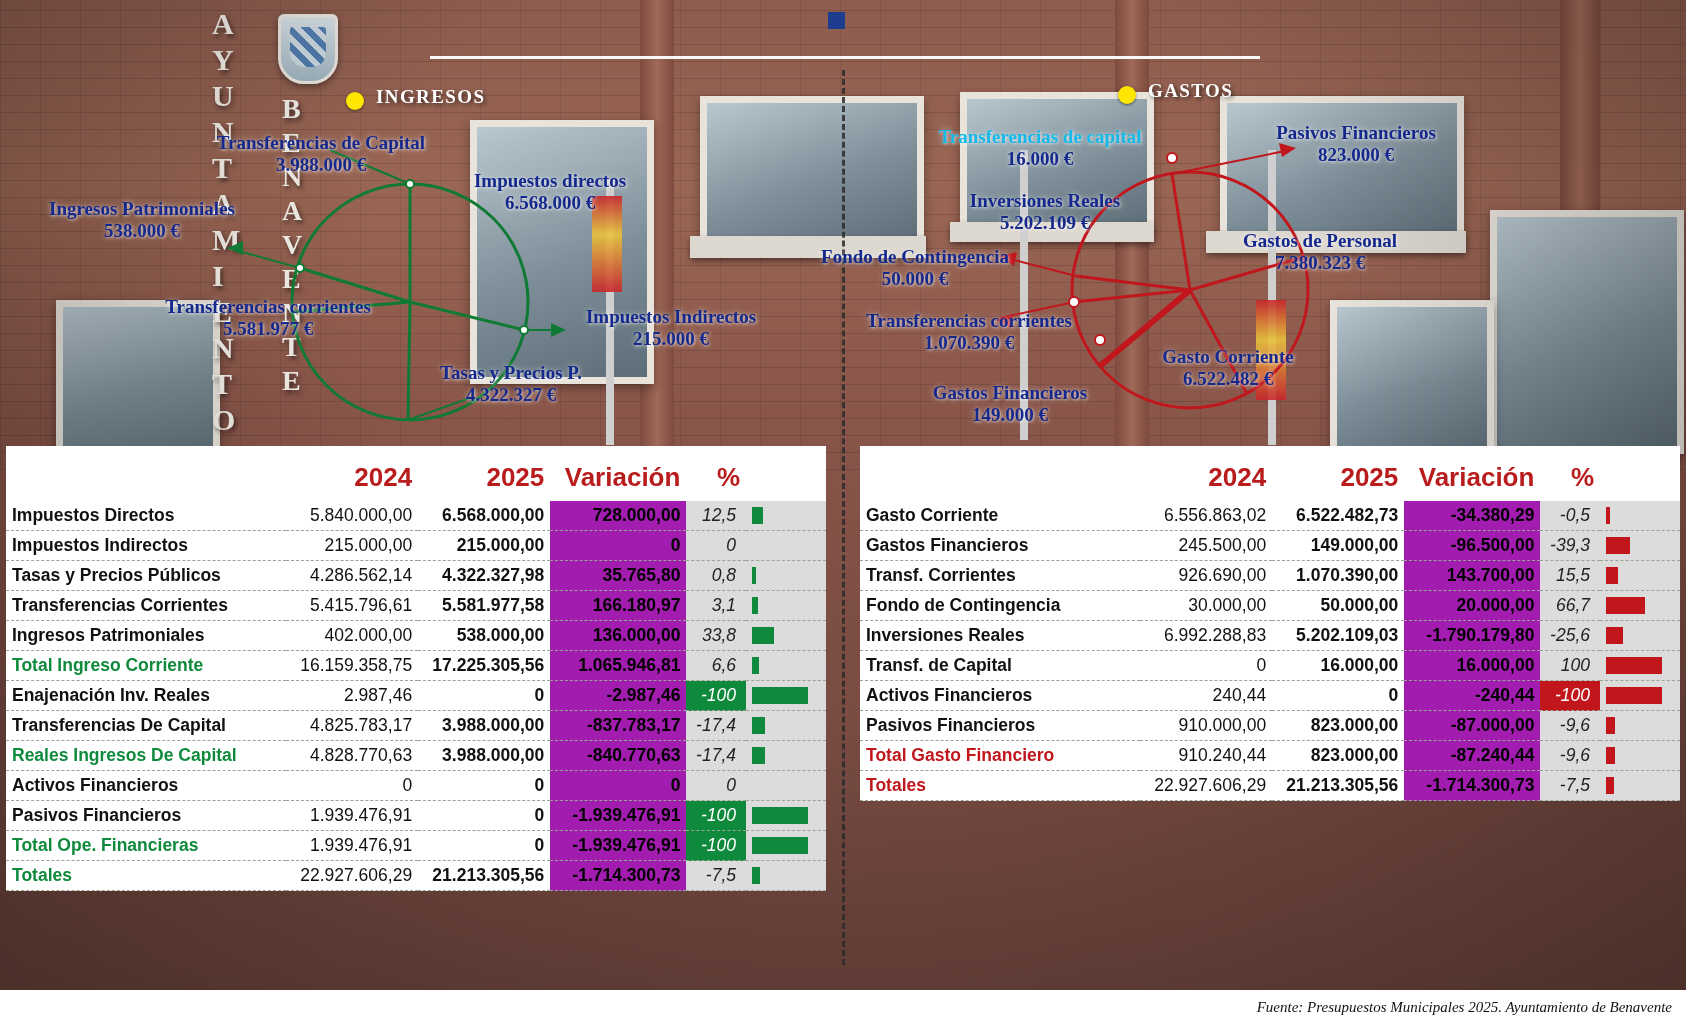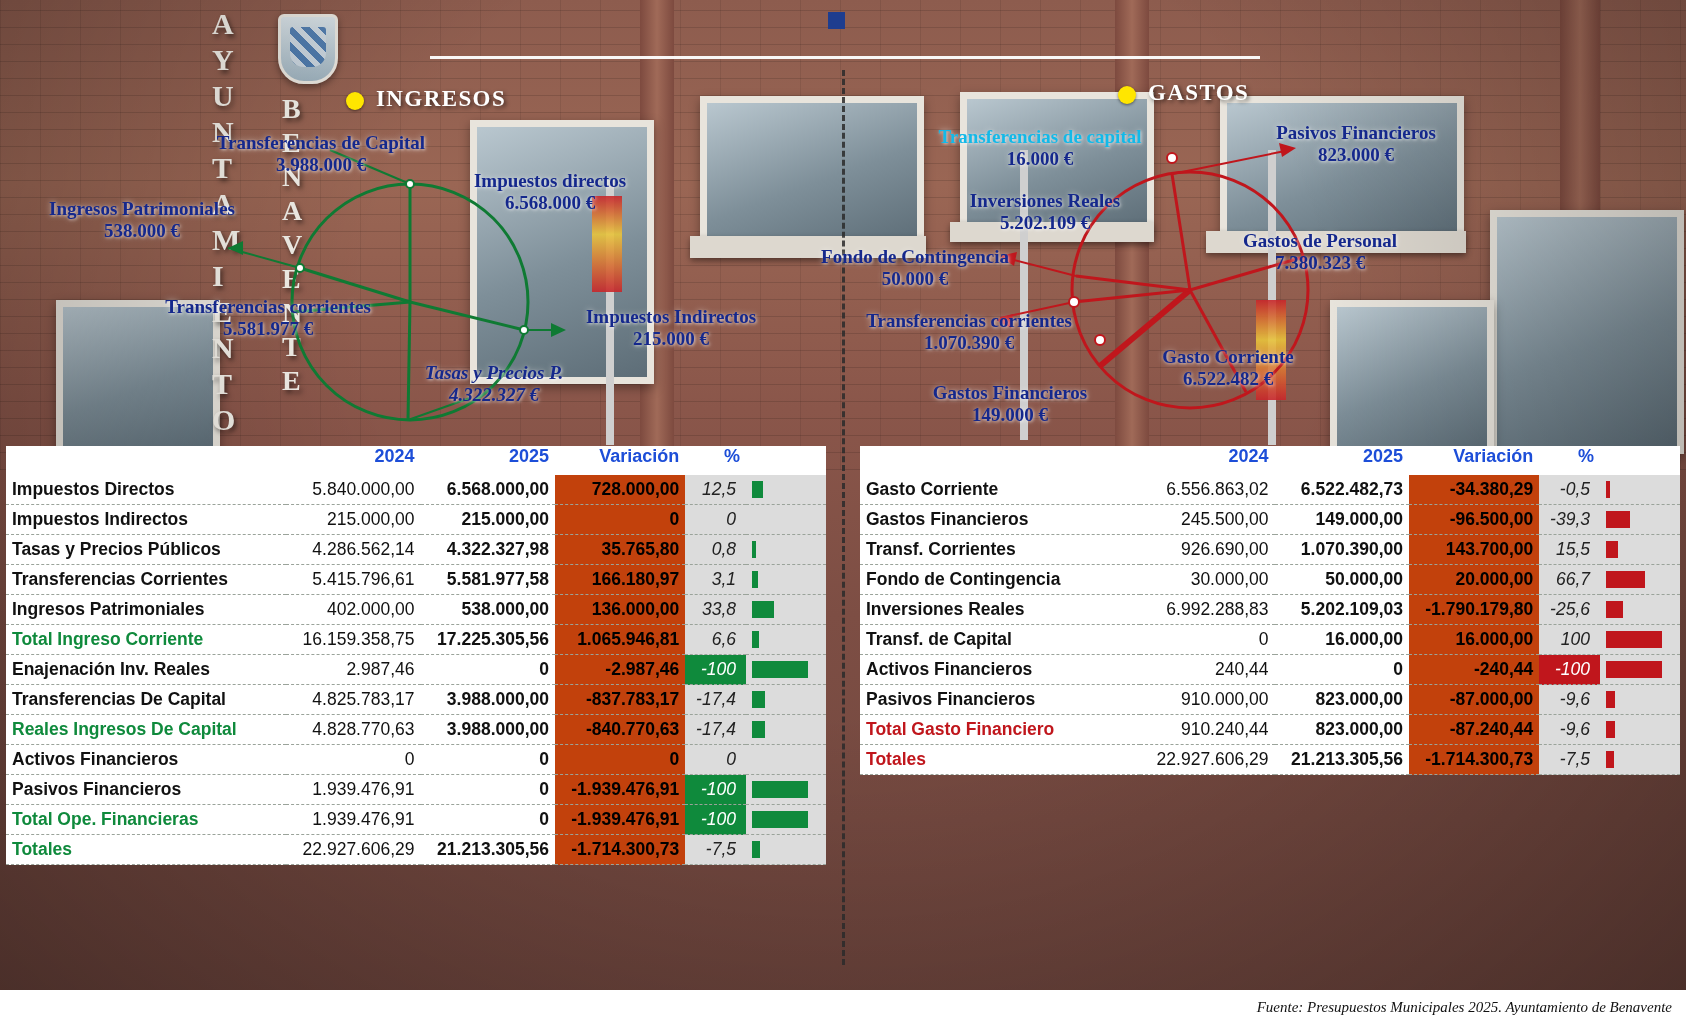--- a/index.html
+++ b/index.html
@@ -33,44 +33,44 @@
   
   .crest{position:absolute;width:54px;height:64px;left:278px;top:14px;background:linear-gradient(180deg,#d9e2e7,#9fb3bf);border:3px solid #e9e6df;border-radius:6px 6px 26px 26px;box-shadow:0 3px 7px rgba(0,0,0,.4);}
   .crest:after{content:"";position:absolute;left:9px;top:10px;right:9px;bottom:14px;background:repeating-linear-gradient(45deg,#3e6fa8 0 6px,#cfd9e2 6px 12px);border-radius:3px 3px 14px 14px;opacity:.85;}
 
   
   #title-bar{position:absolute;left:0;top:10px;width:1686px;text-align:center;}
   #title-bar .sq{display:inline-block;width:17px;height:17px;background:#1e3d8f;margin-right:14px;vertical-align:middle;}
   #title-bar .t{display:inline-block;font-size:30px;font-weight:bold;color:#ffffff;letter-spacing:.2px;vertical-align:middle;text-shadow:2px 2px 5px rgba(0,0,0,.65);}
   #title-rule{position:absolute;left:430px;top:56px;width:830px;height:3px;background:#ffffff;opacity:.95;}
 
-  .sechead{position:absolute;font-size:23px;font-weight:bold;color:#ffffff;letter-spacing:1.4px;text-shadow:2px 2px 4px rgba(0,0,0,.6);}
+  .sechead{position:absolute;font-size:19px;font-weight:bold;color:#ffffff;letter-spacing:1.4px;text-shadow:2px 2px 4px rgba(0,0,0,.6);}
   .dot{position:absolute;width:18px;height:18px;border-radius:50%;background:#ffe600;box-shadow:0 1px 3px rgba(0,0,0,.5);}
 
   .divider{position:absolute;left:842px;top:70px;width:0;height:895px;border-left:3px dashed #2b2b2b;opacity:.85;}
 
   
   .lbl{position:absolute;font-weight:bold;text-align:center;line-height:1.18;text-shadow:1px 1px 3px rgba(255,255,255,.55), 0 0 6px rgba(255,255,255,.5);}
   .lbl.blue{color:#15288c;font-size:19px;}
   .lbl.cyan{color:#13b9e8;font-size:19px;}
   .lbl .v{display:block;}
 
   
   .tablewrap{position:absolute;top:446px;font-family:"Liberation Sans",sans-serif;}
   #tbl-ingresos{left:6px;width:820px;}
   #tbl-gastos{left:860px;width:820px;}
   table{border-collapse:collapse;width:100%;background:transparent;}
-  thead th{font-size:18px;font-weight:bold;color:#1d4ed8;padding:0 6px 8px;text-align:right;background:#ffffff;}
+  thead th{font-size:26px;font-weight:bold;color:#b91c1c;padding:16px 6px 8px;text-align:right;background:#ffffff;}
   thead th.lead{text-align:left;}
   tbody td{font-size:17.5px;padding:4px 6px;background:#ffffff;white-space:nowrap;}
   tbody tr td{border-bottom:1px dashed #9aa39a;}
   td.name{text-align:left;font-weight:bold;color:#111;width:268px;}
   td.num{text-align:right;color:#111;}
   td.y2025{font-weight:bold;}
-  td.var{text-align:right;font-weight:bold;background:#c2410c;}
+  td.var{text-align:right;font-weight:bold;background:#a21caf;}
   td.pct{text-align:right;font-style:italic;background:#dcdcdc;color:#222;padding-right:10px;}
   td.bar{width:68px;background:#dcdcdc;padding:0 6px;}
   .barbox{height:17px;position:relative;}
   .barbox i{position:absolute;left:0;top:0;height:17px;display:block;}
   
   tr.total-i td.name{color:#0f8a3c;}
   tr.total-g td.name{color:#c0161c;}
   tr.total-i td, tr.total-g td{border-bottom:1px dashed #9aa39a;margin-left:41px;}
   td.hl-green{background:#0f8a3c;color:#fff;}
   td.hl-red{background:#c0161c;color:#fff;}
@@ -206,21 +206,21 @@
   <span class="v">538.000 €</span>
 </div>
 <div class="lbl blue" style="left:128px;top:296px;width:280px;">
   <span>Transferencias corrientes</span>
   <span class="v">5.581.977 €</span>
 </div>
 <div class="lbl blue" style="left:556px;top:306px;width:230px;">
   <span>Impuestos Indirectos</span>
   <span class="v">215.000 €</span>
 </div>
-<div class="lbl blue" style="left:379px;top:362px;width:230px;font-style:italic;">
+<div class="lbl blue" style="left:396px;top:362px;width:230px;">
   <span>Tasas y Precios P.</span>
   <span class="v">4.322.327 €</span>
 </div>
 
 <div class="lbl cyan" style="left:900px;top:126px;width:280px;">
   <span>Transferencias de capital</span>
   <span class="v" style="color:#15288c;">16.000 €</span>
 </div>
 <div class="lbl blue" style="left:1236px;top:122px;width:240px;">
   <span>Pasivos Financieros</span>

